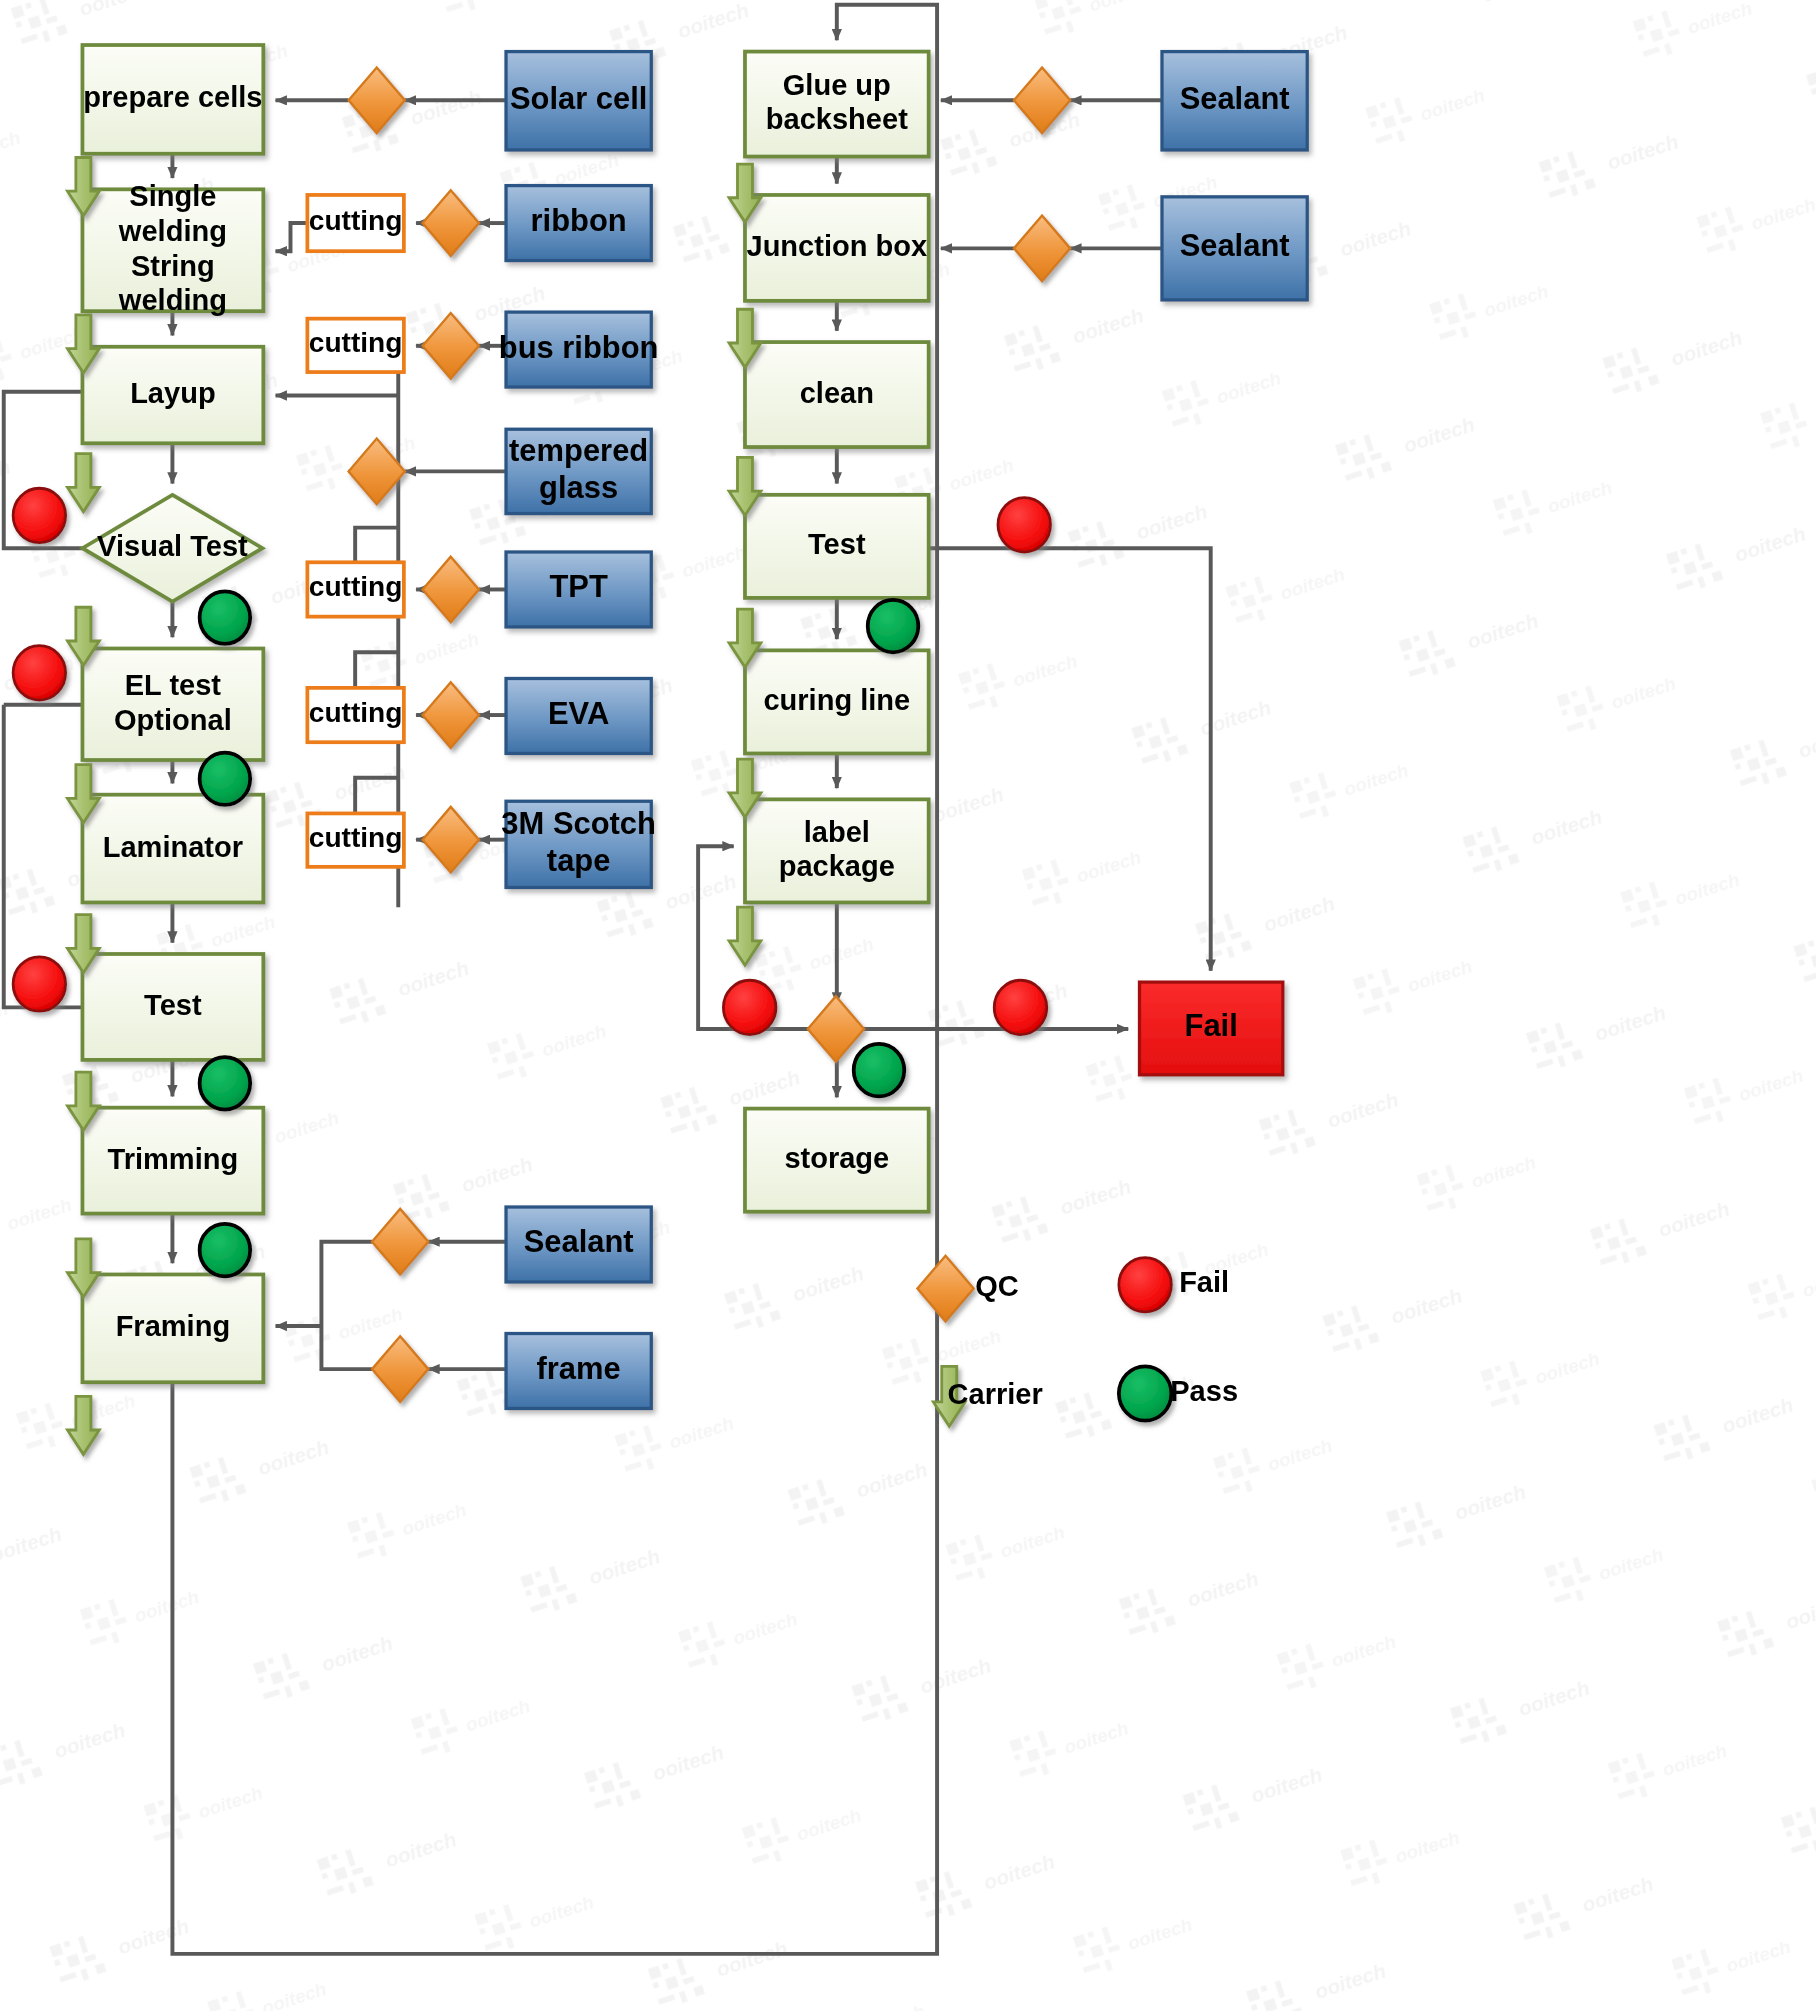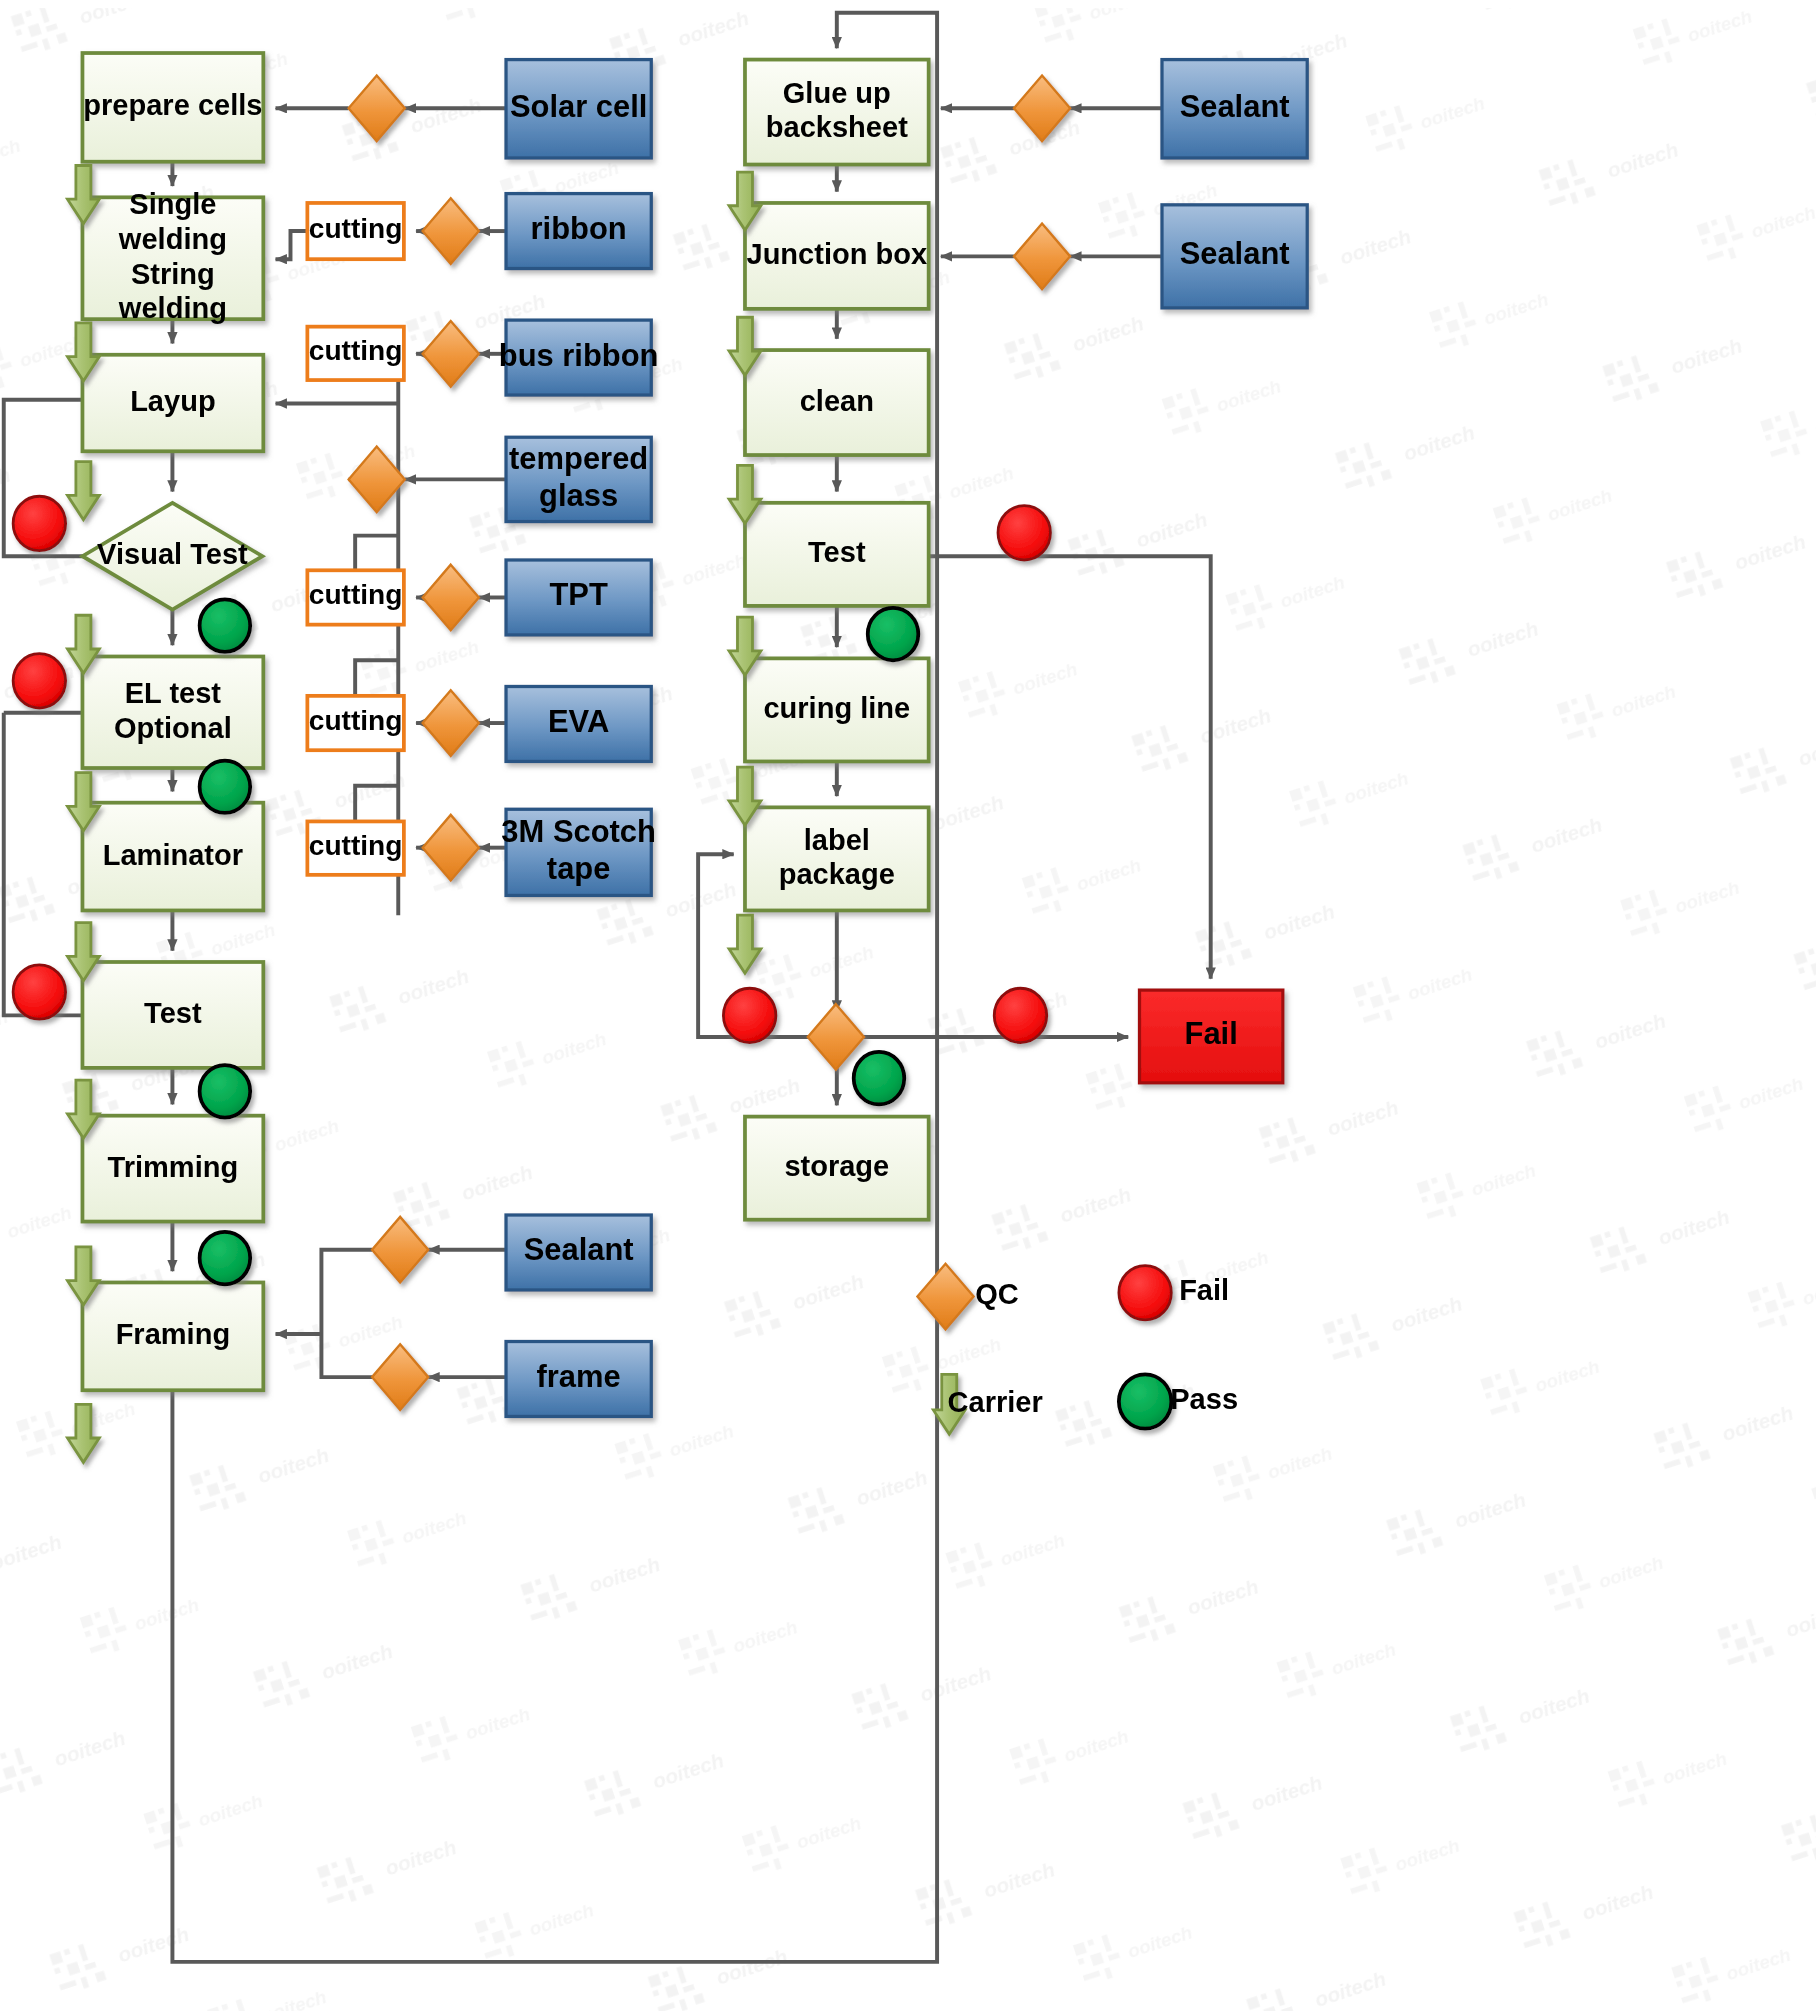--- a/index.html
+++ b/index.html
@@ -1,18 +1,18 @@
 <!DOCTYPE html>
 <html style="font-size:15px"><head>
 <meta charset="utf-8">
 <style>
   html,body{margin:0;padding:0;background:#fff;}
   body{width:1817px;height:2012px;position:relative;overflow:hidden;
        font-family:"Liberation Sans","DejaVu Sans",sans-serif;}
-  #stage{position:relative;width:1817px;height:1524px;background:#ffffff;margin-top:8px;}
+  #stage{position:relative;width:1817px;height:1524px;background:#ffffff;}
   svg.layer{position:absolute;left:0;top:0;width:1817px;height:2012px;}
   .wm{position:absolute;left:0;top:0;width:1817px;height:2012px;opacity:.16;pointer-events:none;}
   
   .ntext{font-weight:bold;fill:#000;text-anchor:middle;dominant-baseline:middle;}
   .procText{font-size:31px;}
   .matText{font-size:33px;}
   .cutText{font-size:30px;}
   .legText{font-size:31px;}
   .failText{font-size:33px;}
 </style>

